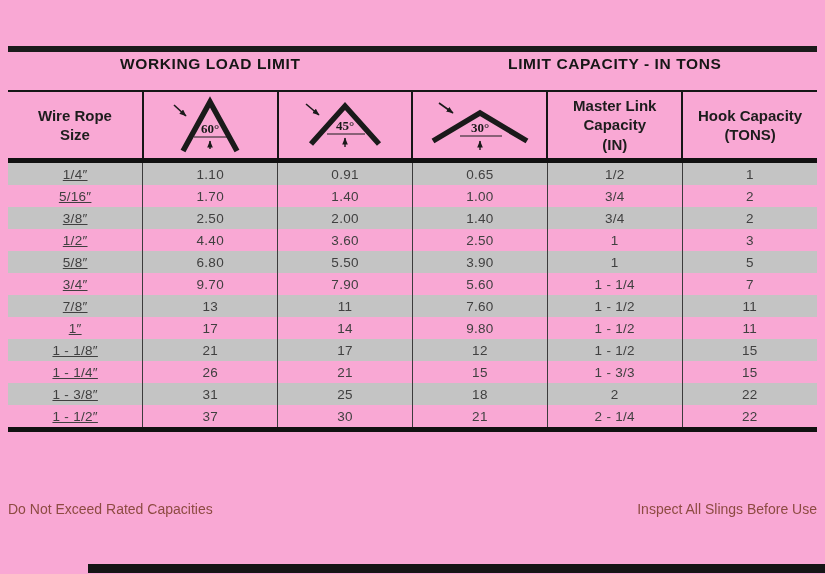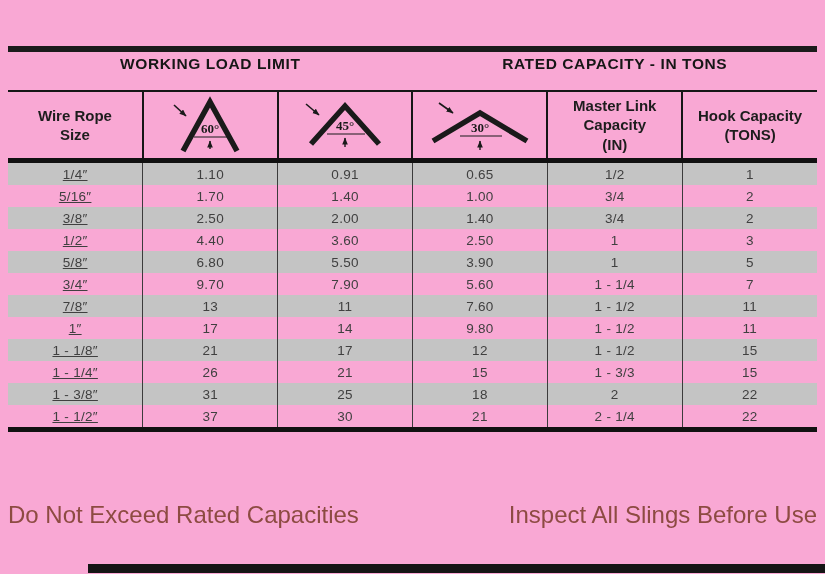--- a/index.html
+++ b/index.html
@@ -75,40 +75,40 @@
     font-family: "Liberation Serif", serif;
     font-size: 13px;
     fill: #1a1a1a;
   }
   .footer-row {
     position: absolute;
     left: 8px; top: 501px;
     width: 809px;
     display: flex;
     justify-content: space-between;
-    font-size: 24px;
+    font-size: 14px;
     color: #8d4b42;
   }
   .bottom-rule {
     position: absolute;
     left: 88px; top: 564px;
     width: 737px; height: 9px;
     background: #151515;
   }
 </style>
 </head>
 <body>
 
 <div class="stage">
 
   <div class="top-rule"></div>
 
   <div class="titles-row">
     <div class="title-half">WORKING LOAD LIMIT</div>
-    <div class="title-half">RATED CAPACITY - IN TONS</div>
+    <div class="title-half">LIMIT CAPACITY - IN TONS</div>
   </div>
 
   <table class="wll">
     <colgroup>
         <col>
         <col>
         <col>
         <col>
         <col>
         <col>

